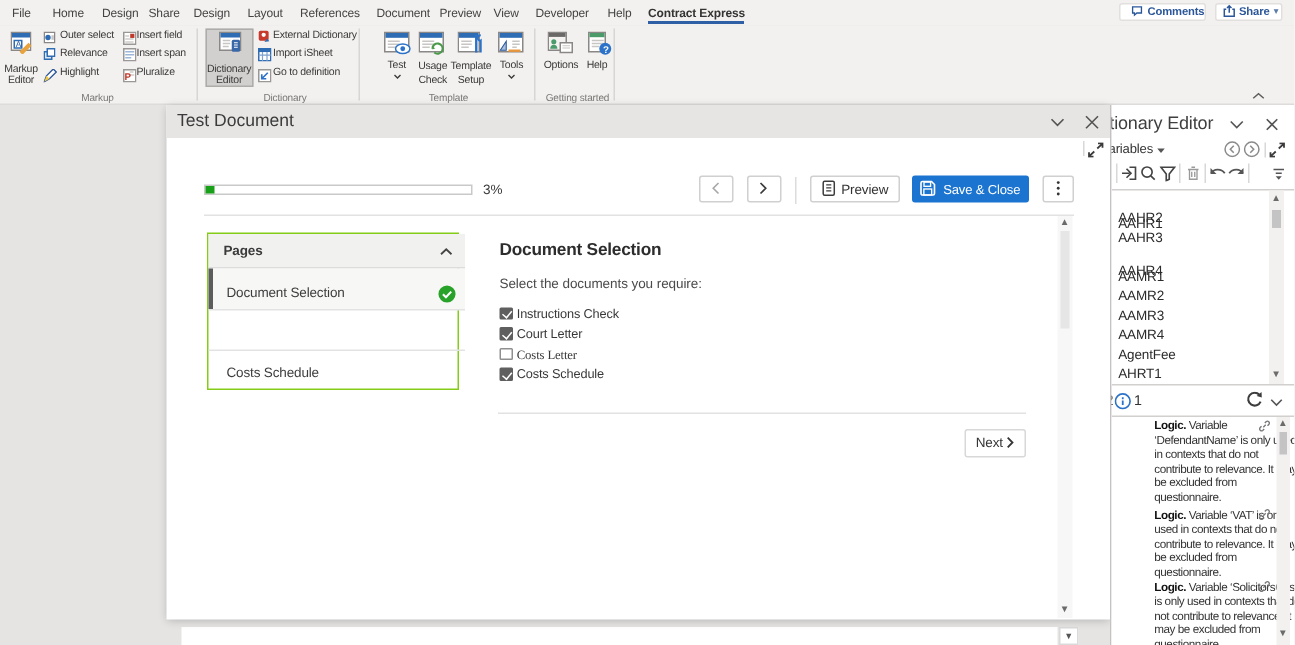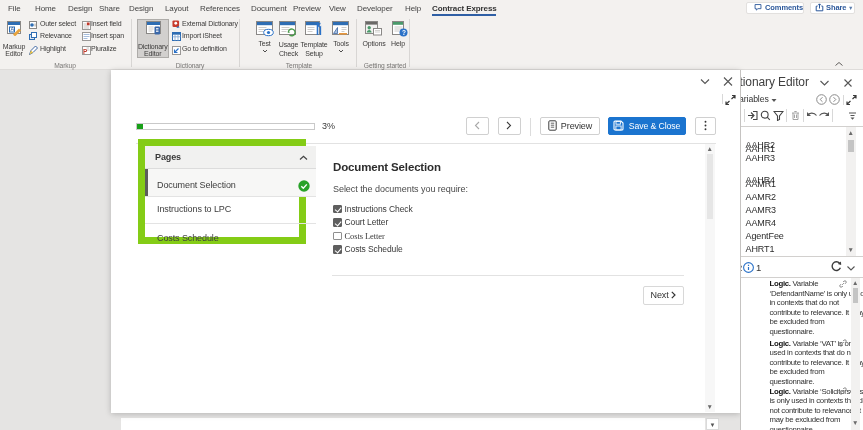--- a/index.html
+++ b/index.html
@@ -19,21 +19,21 @@
 .rsep{position:absolute;top:2px;width:1px;height:48px;background:#d8d6d4;}
 .glabel{position:absolute;top:45px;font-size:6.7px;color:#7a7876;text-align:center;letter-spacing:-0.1px;}
 .rtxt{position:absolute;font-size:7px;color:#3b3a39;white-space:nowrap;letter-spacing:-0.15px;}
 .bigbtn{position:absolute;text-align:center;font-size:7px;color:#3b3a39;letter-spacing:-0.15px;}
 
 #dlg{left:110.5px;top:69.5px;width:629.5px;height:343px;background:#fff;box-shadow:0 1px 6px rgba(0,0,0,.22);}
 #dlgtitle{left:0;top:0;width:629.5px;height:22px;background:#e6e5e4;font-size:11.7px;color:#3b3b3b;}
 .btn{position:absolute;background:#fff;border:1px solid #d0d0d0;border-radius:2px;
  display:flex;align-items:center;justify-content:center;font-size:9px;color:#333;letter-spacing:-0.1px;}
 
-#pages{left:27.5px;top:69px;width:168px;height:105px;border:7px solid #84cc16;background:#fff;}
+#pages{left:27.5px;top:85px;width:168px;height:105px;border:1px solid #84cc16;background:#fff;}
 .prow{position:absolute;left:0;width:171px;font-size:9px;color:#3d3d3d;display:flex;align-items:center;letter-spacing:-0.1px;}
 
 .cb{position:absolute;width:8.5px;height:8.5px;border:1px solid #8f8f8f;border-radius:1px;background:#fff;}
 .cb.on{background:#5f5f5f;border-color:#5f5f5f;}
 .cb.on:after{content:"";position:absolute;left:1.6px;top:0.6px;width:3.4px;height:5.2px;
  border:solid #fff;border-width:0 1.4px 1.4px 0;transform:rotate(40deg);}
 .cblab{position:absolute;font-size:8.5px;color:#383838;letter-spacing:-0.1px;}
 
 .sbtrack{position:absolute;background:#f2f1f0;}
 .sbarrow{position:absolute;font-size:6.5px;color:#6b6b6b;text-align:center;line-height:8px;width:100%;}
@@ -251,20 +251,21 @@
         <svg width="10" height="6" viewBox="0 0 10 6">
           <path d="M1.5 4.5L5 1.5l3.5 3" stroke="#605e5c" fill="none"></path>
         </svg>
       </div>
   </div>
   <div id="docarea" class="abs" style="left:0;top:70px;width:863px;height:360px;background:#e5e4e3;"></div>
 
   <div class="abs" style="left:121px;top:417.5px;width:584px;height:12.5px;background:#fff;"></div>
   <div class="abs" style="left:706px;top:417.5px;width:13px;height:12.5px;background:#fff;border:1px solid #dadada;font-size:6px;color:#555;text-align:center;line-height:12px;">▼</div>
   <div id="dlg" class="abs">
+    <div id="dlgtitle" class="abs" style="line-height:22px;"><span style="margin-left:7.5px;">Test Document</span></div>
     <div class="abs" style="left:588px;top:7px;">
         <svg width="12" height="9" viewBox="0 0 12 9">
           <path d="M2 2.5l4 4 4-4" stroke="#555" fill="none" stroke-width="1.1"></path>
         </svg>
       </div>
     <div class="abs" style="left:611px;top:7px;">
         <svg width="12" height="9" viewBox="0 0 12 9">
           <path d="M2 0.5l8 8M10 0.5l-8 8" stroke="#555" stroke-width="1.1"></path>
         </svg>
       </div>
@@ -331,23 +332,20 @@
       <div class="prow" style="top:26px;height:26.5px;">
           <span style="margin-left:12px;">Document Selection</span>
         </div>
       <div class="abs" style="left:152.5px;top:34px;">
           <svg width="12" height="12" viewBox="0 0 12 12">
             <circle cx="6" cy="6" r="5.7" fill="#28a228"></circle>
             <path d="M3.3 6.2l2 2 3.5-3.8" stroke="#fff" fill="none" stroke-width="1.4"></path>
           </svg>
         </div>
       <div class="abs" style="left:0;top:50px;width:171px;height:27.5px;border-top:1px solid #e3e3e3;"></div>
-      <div class="prow" style="top:50px;height:27.5px;">
-          <span style="margin-left:12px;">Instructions to LPC</span>
-        </div>
       <div class="abs" style="left:0;top:77.5px;width:171px;height:27.5px;border-top:1px solid #e3e3e3;"></div>
       <div class="prow" style="top:78.5px;height:27.5px;">
           <span style="margin-left:12px;">Costs Schedule</span>
         </div>
     </div>
 
     <div class="abs" style="left:222.5px;top:91px;font-size:11.5px;font-weight:bold;color:#2d2d2d;letter-spacing:-0.15px;">Document Selection</div>
     <div class="abs" style="left:222.5px;top:114px;font-size:9px;color:#4a4a4a;letter-spacing:-0.05px;">Select the documents you require:</div>
     <div class="cb on" style="left:222.5px;top:135px;"></div>
       <div class="cblab" style="left:234px;top:134px;">Instructions Check</div>

